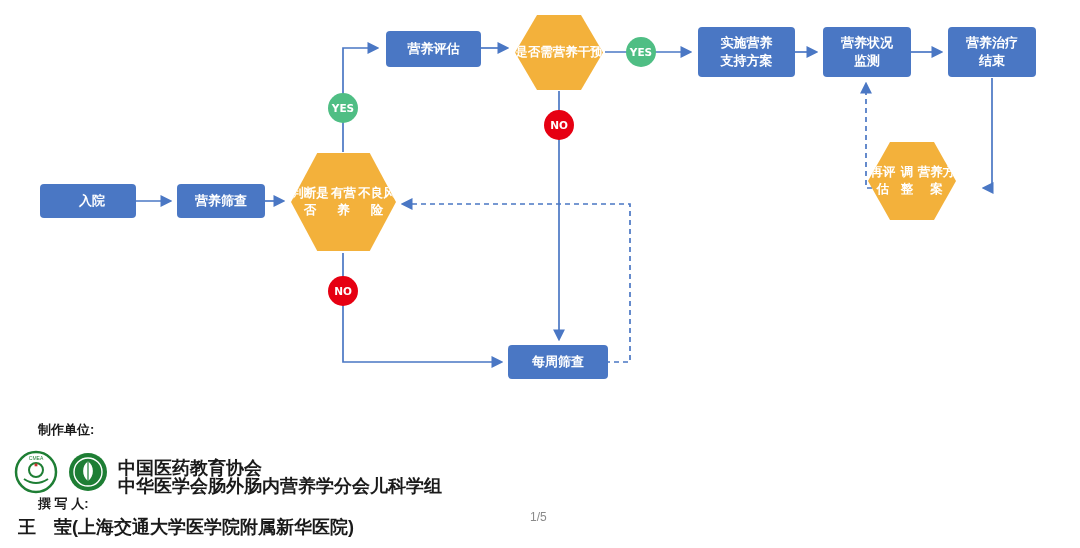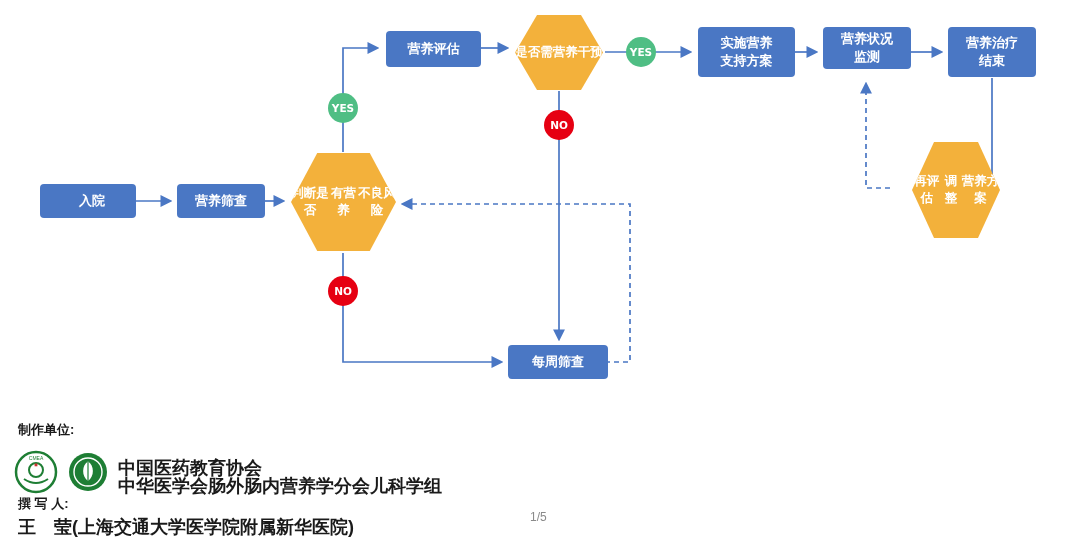--- a/index.html
+++ b/index.html
@@ -20,21 +20,21 @@
     text-align:center;font-weight:bold;font-size:12.5px;line-height:1.35;z-index:2;
   }
   .badge{
     position:absolute;width:30px;height:30px;border-radius:50%;color:#fff;
     display:flex;align-items:center;justify-content:center;
     font-weight:bold;font-size:10.5px;z-index:3;font-family:"DejaVu Sans",sans-serif;
   }
   .badge-yes{background:#4fbe84;}
   .badge-no{background:#e60012;}
   .node-line{display:block;}
-  .footer-label{position:absolute;font-weight:bold;font-size:13px;color:#1a1a1a;}
+  .footer-label{position:absolute;font-weight:bold;font-size:13px;color:#1a1a1a;margin-left:20px;}
   .org-text{position:absolute;font-weight:bold;font-size:18px;color:#1a1a1a;}
   .logo{position:absolute;z-index:2;}
   .page-num{position:absolute;font-size:12px;color:#8a8a8a;}
 </style>
 </head>
 <body>
 
 <div class="page">
 
   <svg class="arrows" viewBox="0 0 1080 548">
@@ -69,21 +69,21 @@
 
   <div class="node-rect" style="left:386px;top:31px;width:95px;height:36px;">
     <span class="node-line">营养评估</span>
   </div>
 
   <div class="node-rect" style="left:698px;top:27px;width:97px;height:50px;">
     <span class="node-line">实施营养</span>
     <span class="node-line">支持方案</span>
   </div>
 
-  <div class="node-rect" style="left:823px;top:27px;width:88px;height:42px;">
+  <div class="node-rect" style="left:823px;top:27px;width:88px;height:50px;">
     <span class="node-line">营养状况</span>
     <span class="node-line">监测</span>
   </div>
 
   <div class="node-rect" style="left:948px;top:27px;width:88px;height:50px;">
     <span class="node-line">营养治疗</span>
     <span class="node-line">结束</span>
   </div>
 
   <div class="node-rect" style="left:508px;top:345px;width:100px;height:34px;">
@@ -94,21 +94,21 @@
     <span class="node-line">判断是否</span>
     <span class="node-line">有营养</span>
     <span class="node-line">不良风险</span>
   </div>
 
   <div class="node-hex" style="left:515px;top:15px;width:88px;height:75px;">
     <span class="node-line">是否需</span>
     <span class="node-line">营养干预</span>
   </div>
 
-  <div class="node-hex" style="left:912px;top:142px;width:88px;height:96px;">
+  <div class="node-hex" style="left:868px;top:142px;width:88px;height:78px;">
     <span class="node-line">再评估</span>
     <span class="node-line">调整</span>
     <span class="node-line">营养方案</span>
   </div>
 
   <div class="badge badge-yes" style="left:328px;top:93px;">YES</div>
   <div class="badge badge-no" style="left:328px;top:276px;">NO</div>
   <div class="badge badge-yes" style="left:626px;top:37px;">YES</div>
   <div class="badge badge-no" style="left:544px;top:110px;">NO</div>
 

